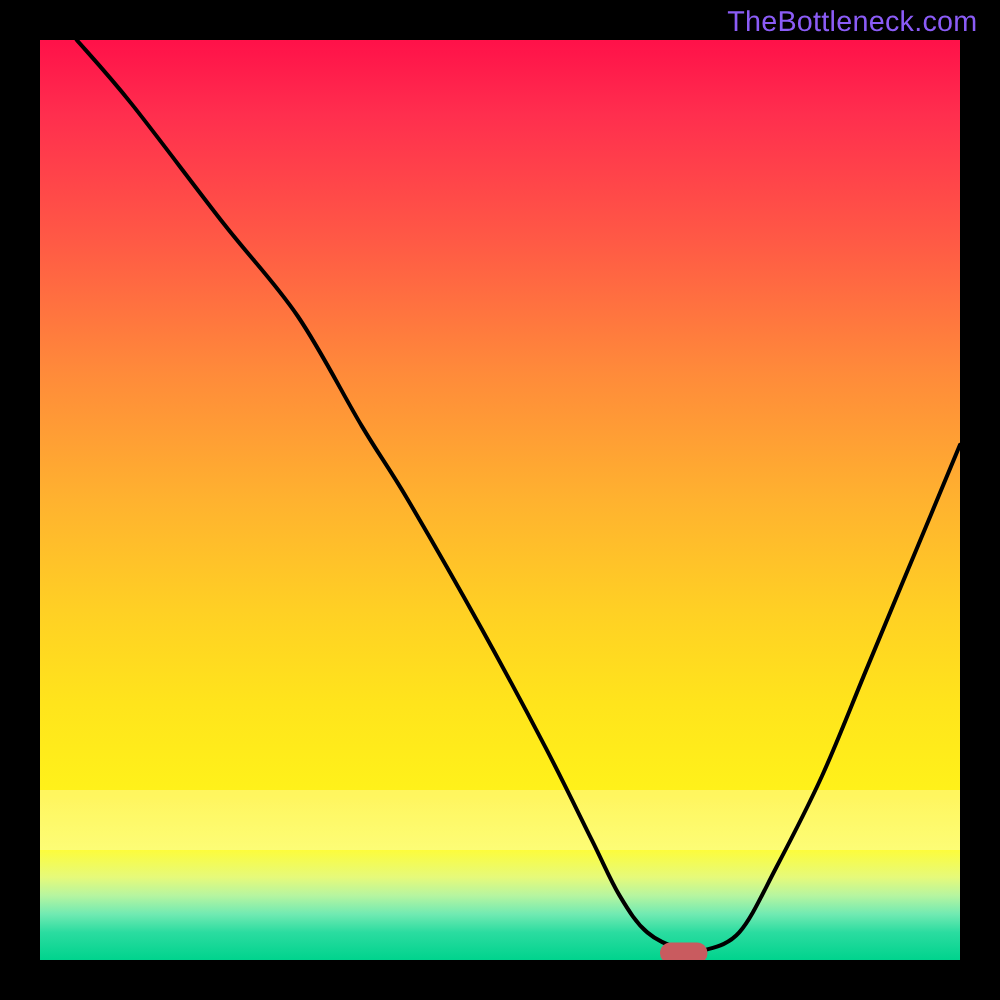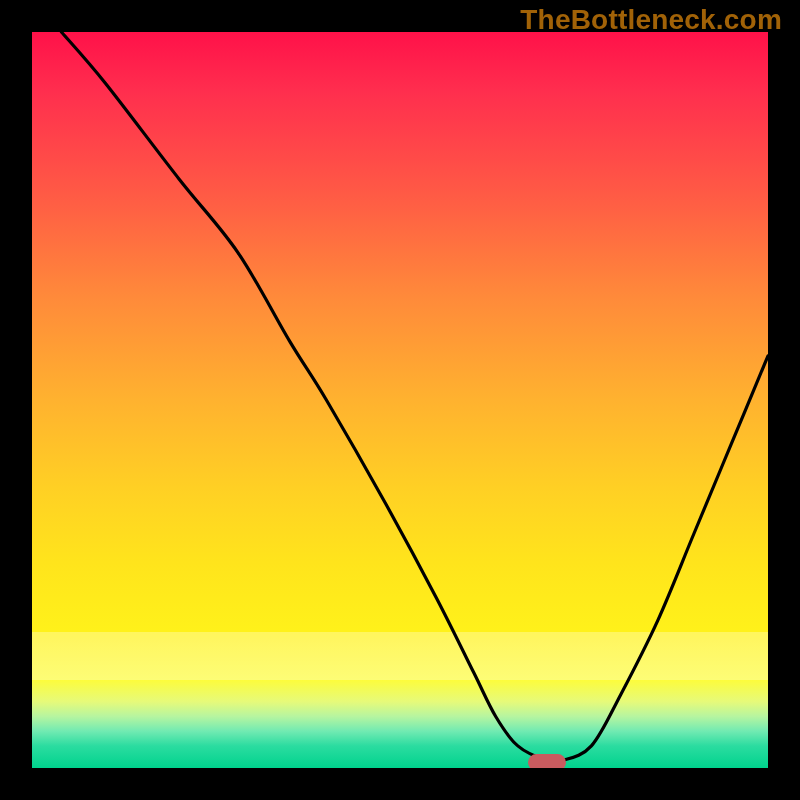--- a/index.html
+++ b/index.html
@@ -14,23 +14,23 @@
   .frame {
     position: relative;
     width: 800px;
     height: 800px;
     background: #000;
   }
   .watermark {
     position: absolute;
     top: 4px;
     right: 18px;
-    color: #a16207;
-    font-size: 28px;
-    font-weight: 700;
+    color: #8b5cf6;
+    font-size: 23px;
+    font-weight: 400;
     letter-spacing: 0.2px;
     z-index: 3;
   }
   .plot-area {
     position: absolute;
     left: 32px;
     top: 32px;
     width: 736px;   
     height: 736px;  
     overflow: hidden;

